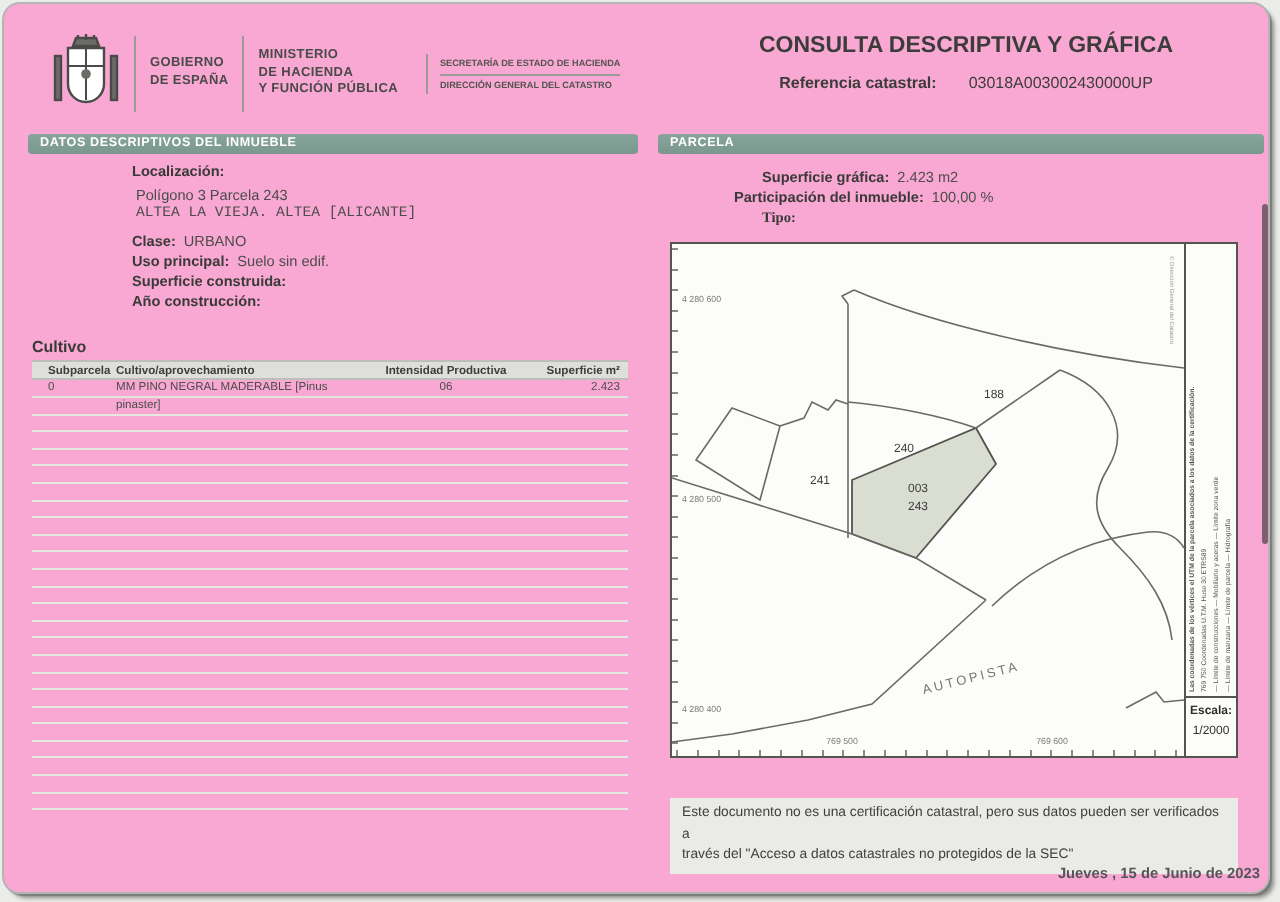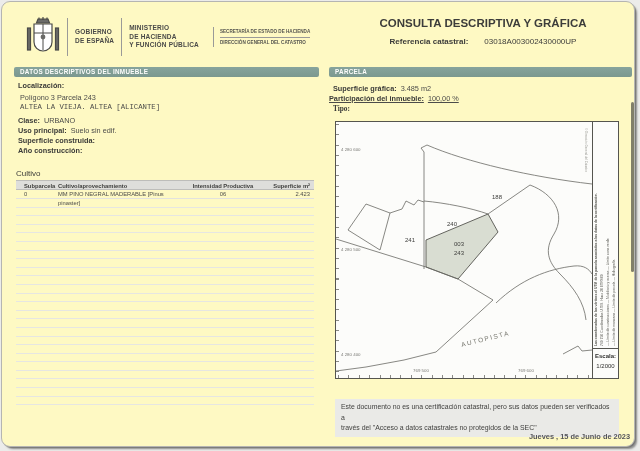--- a/index.html
+++ b/index.html
@@ -1,18 +1,18 @@
 <!DOCTYPE html>
 <html><head>
 <meta charset="utf-8">
 <style>
   * { margin:0; padding:0; box-sizing:border-box; }
   html,body { width:640px; height:451px; }
   body { background:#ececea; font-family:"Liberation Sans", sans-serif; position:relative; overflow:hidden; }
-  #doc { position:absolute; left:1px; top:1px; width:634px; height:446px; background:#fef9c3;
+  #doc { position:absolute; left:1px; top:1px; width:634px; height:446px; background:#f9a8d4;
          border:1px solid #b5b5b2; border-radius:9px;
          box-shadow:3px 3px 2px -1px rgba(60,60,60,.55), 1px 1px 0 rgba(90,90,90,.3); }
 
   
   .hdr-logo { position:absolute; left:24px; top:12px; height:46px; display:flex; align-items:center; }
   .arms { width:34px; height:42px; }
   .vsep { width:1px; height:38px; background:#9a9a98; margin:0 7px; }
   .gob { font-size:6.5px; font-weight:bold; color:#4a4a48; line-height:1.35; letter-spacing:.2px; }
   .min { font-size:6.5px; font-weight:bold; color:#4a4a48; line-height:1.35; letter-spacing:.2px; }
   .sub-block { margin-left:14px; border-left:1px solid #9a9a98; padding-left:6px; }
@@ -25,24 +25,24 @@
   .ref-line b { font-weight:bold; margin-right:16px; }
 
   
   .bar { position:absolute; top:65px; height:10px; background:linear-gradient(#87a49c,#7b988f);
          border-radius:2px; color:#fdfdfc; font-size:6.3px; font-weight:bold; letter-spacing:.3px;
          line-height:10px; padding-left:6px; }
   #bar-left  { left:12px;  width:305px; }
   #bar-right { left:327px; width:303px; }
 
   
-  .fline { position:absolute; font-size:7.3px; color:#4c4c4a; white-space:nowrap; }
+  .fline { position:absolute; font-size:7.3px; color:#4c4c4a; white-space:nowrap;margin-left:48px; }
   .fline b { color:#3a3a38; font-weight:bold; margin-right:4px; }
   .tbl { position:absolute; left:14px; top:167px; width:298px; }
-  .tbl-title { font-size:8px; font-weight:normal; color:#3a3a38; margin-bottom:2px; }
+  .tbl-title { font-size:8px; font-weight:bold; color:#3a3a38; margin-bottom:2px; }
   .trow { display:grid; grid-template-columns:42px 1fr 78px 52px; font-size:5.8px; color:#4c4c4a; }
   .trow.head { background:#dededb; border-top:1px solid #bdbdba; border-bottom:1px solid #bdbdba;
                font-weight:bold; color:#3d3d3b; height:10px; line-height:10px; }
   .trow.data { height:9px; line-height:9px; border-bottom:1px solid #e2e2de; }
   .trow.empty { height:8.6px; border-bottom:1px solid #e6e6e2; }
   .trow.empty:nth-child(odd){ border-bottom-color:#ececе8; }
   .c0 { padding-left:8px; } .c2 { text-align:center; } .c3 { text-align:right; padding-right:4px; }
 
   
   #map-box { position:absolute; left:333px; top:119px; width:284px; height:258px;
@@ -157,22 +157,22 @@
         <div class="trow empty"></div>
         <div class="trow empty"></div>
         <div class="trow empty"></div>
         <div class="trow empty"></div>
         <div class="trow empty"></div>
         <div class="trow empty"></div>
         <div class="trow empty"></div>
       </div>
   </div>
 
-  <div class="fline" style="left:331px; top:82px;"><b>Superficie gráfica:</b><span>3.485 m2</span></div>
-  <div class="fline" style="left:327px; top:92px;text-decoration:underline;"><b>Participación del inmueble:</b><span>100,00 %</span></div>
+  <div class="fline" style="left:331px; top:82px;"><b>Superficie gráfica:</b><span>2.423 m2</span></div>
+  <div class="fline" style="left:317px; top:92px;"><b>Participación del inmueble:</b><span>100,00 %</span></div>
   <div class="fline" style="left:331px; top:102px;font-family:Liberation Serif, serif;"><b>Tipo:</b><span></span></div>
 
   <div id="map-box">
     <div id="map-draw">
       <div class="yticks"></div>
       <div class="xticks"></div>
       <svg viewBox="0 0 256 256">
 
         <polygon points="90,118 152,92 162,110 122,157 90,145" fill="#d9ddd2" stroke="#55554f" stroke-width="0.9"></polygon>
         <g fill="none" stroke="#6a6a64" stroke-width="0.8">

